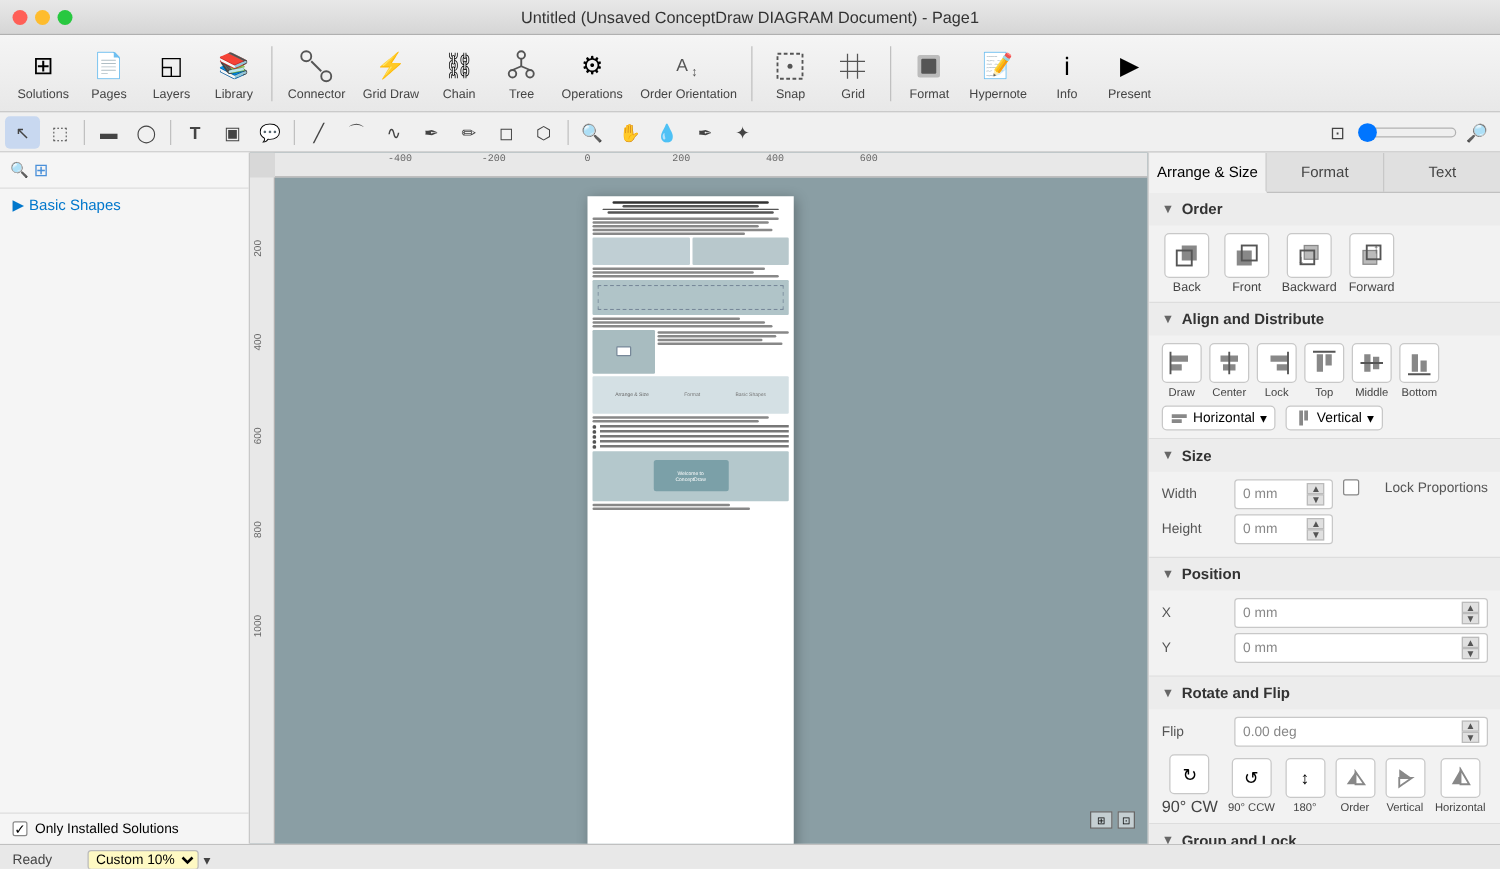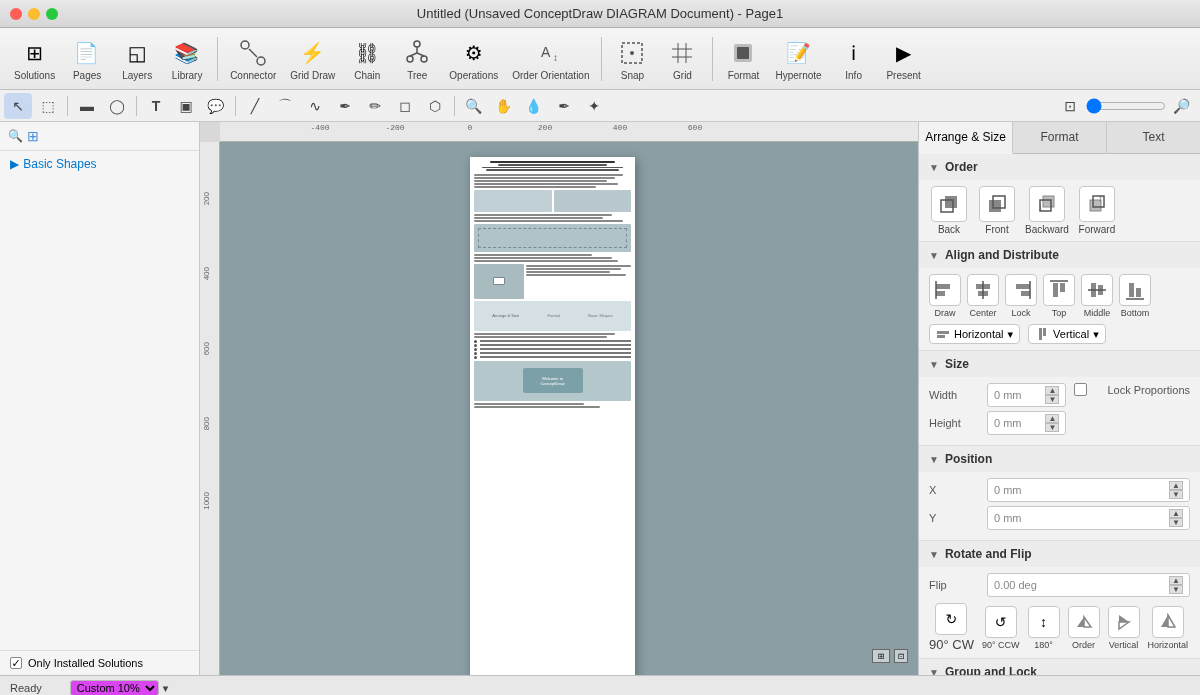--- a/index.html
+++ b/index.html
@@ -211,21 +211,21 @@
       display: flex;
       align-items: center;
       gap: 4px;
       margin-left: 8px;
     }
     #zoom-control select {
       font-size: 11px;
       border: 1px solid #bbb;
       border-radius: 3px;
       padding: 0 2px;
-      background: #d946ef;
+      background: #fef9c3;
     }
     #coords {
       flex: 1;
       text-align: center;
       font-size: 11px;
     }
 
     
     #right-panel {
       width: 282px;

